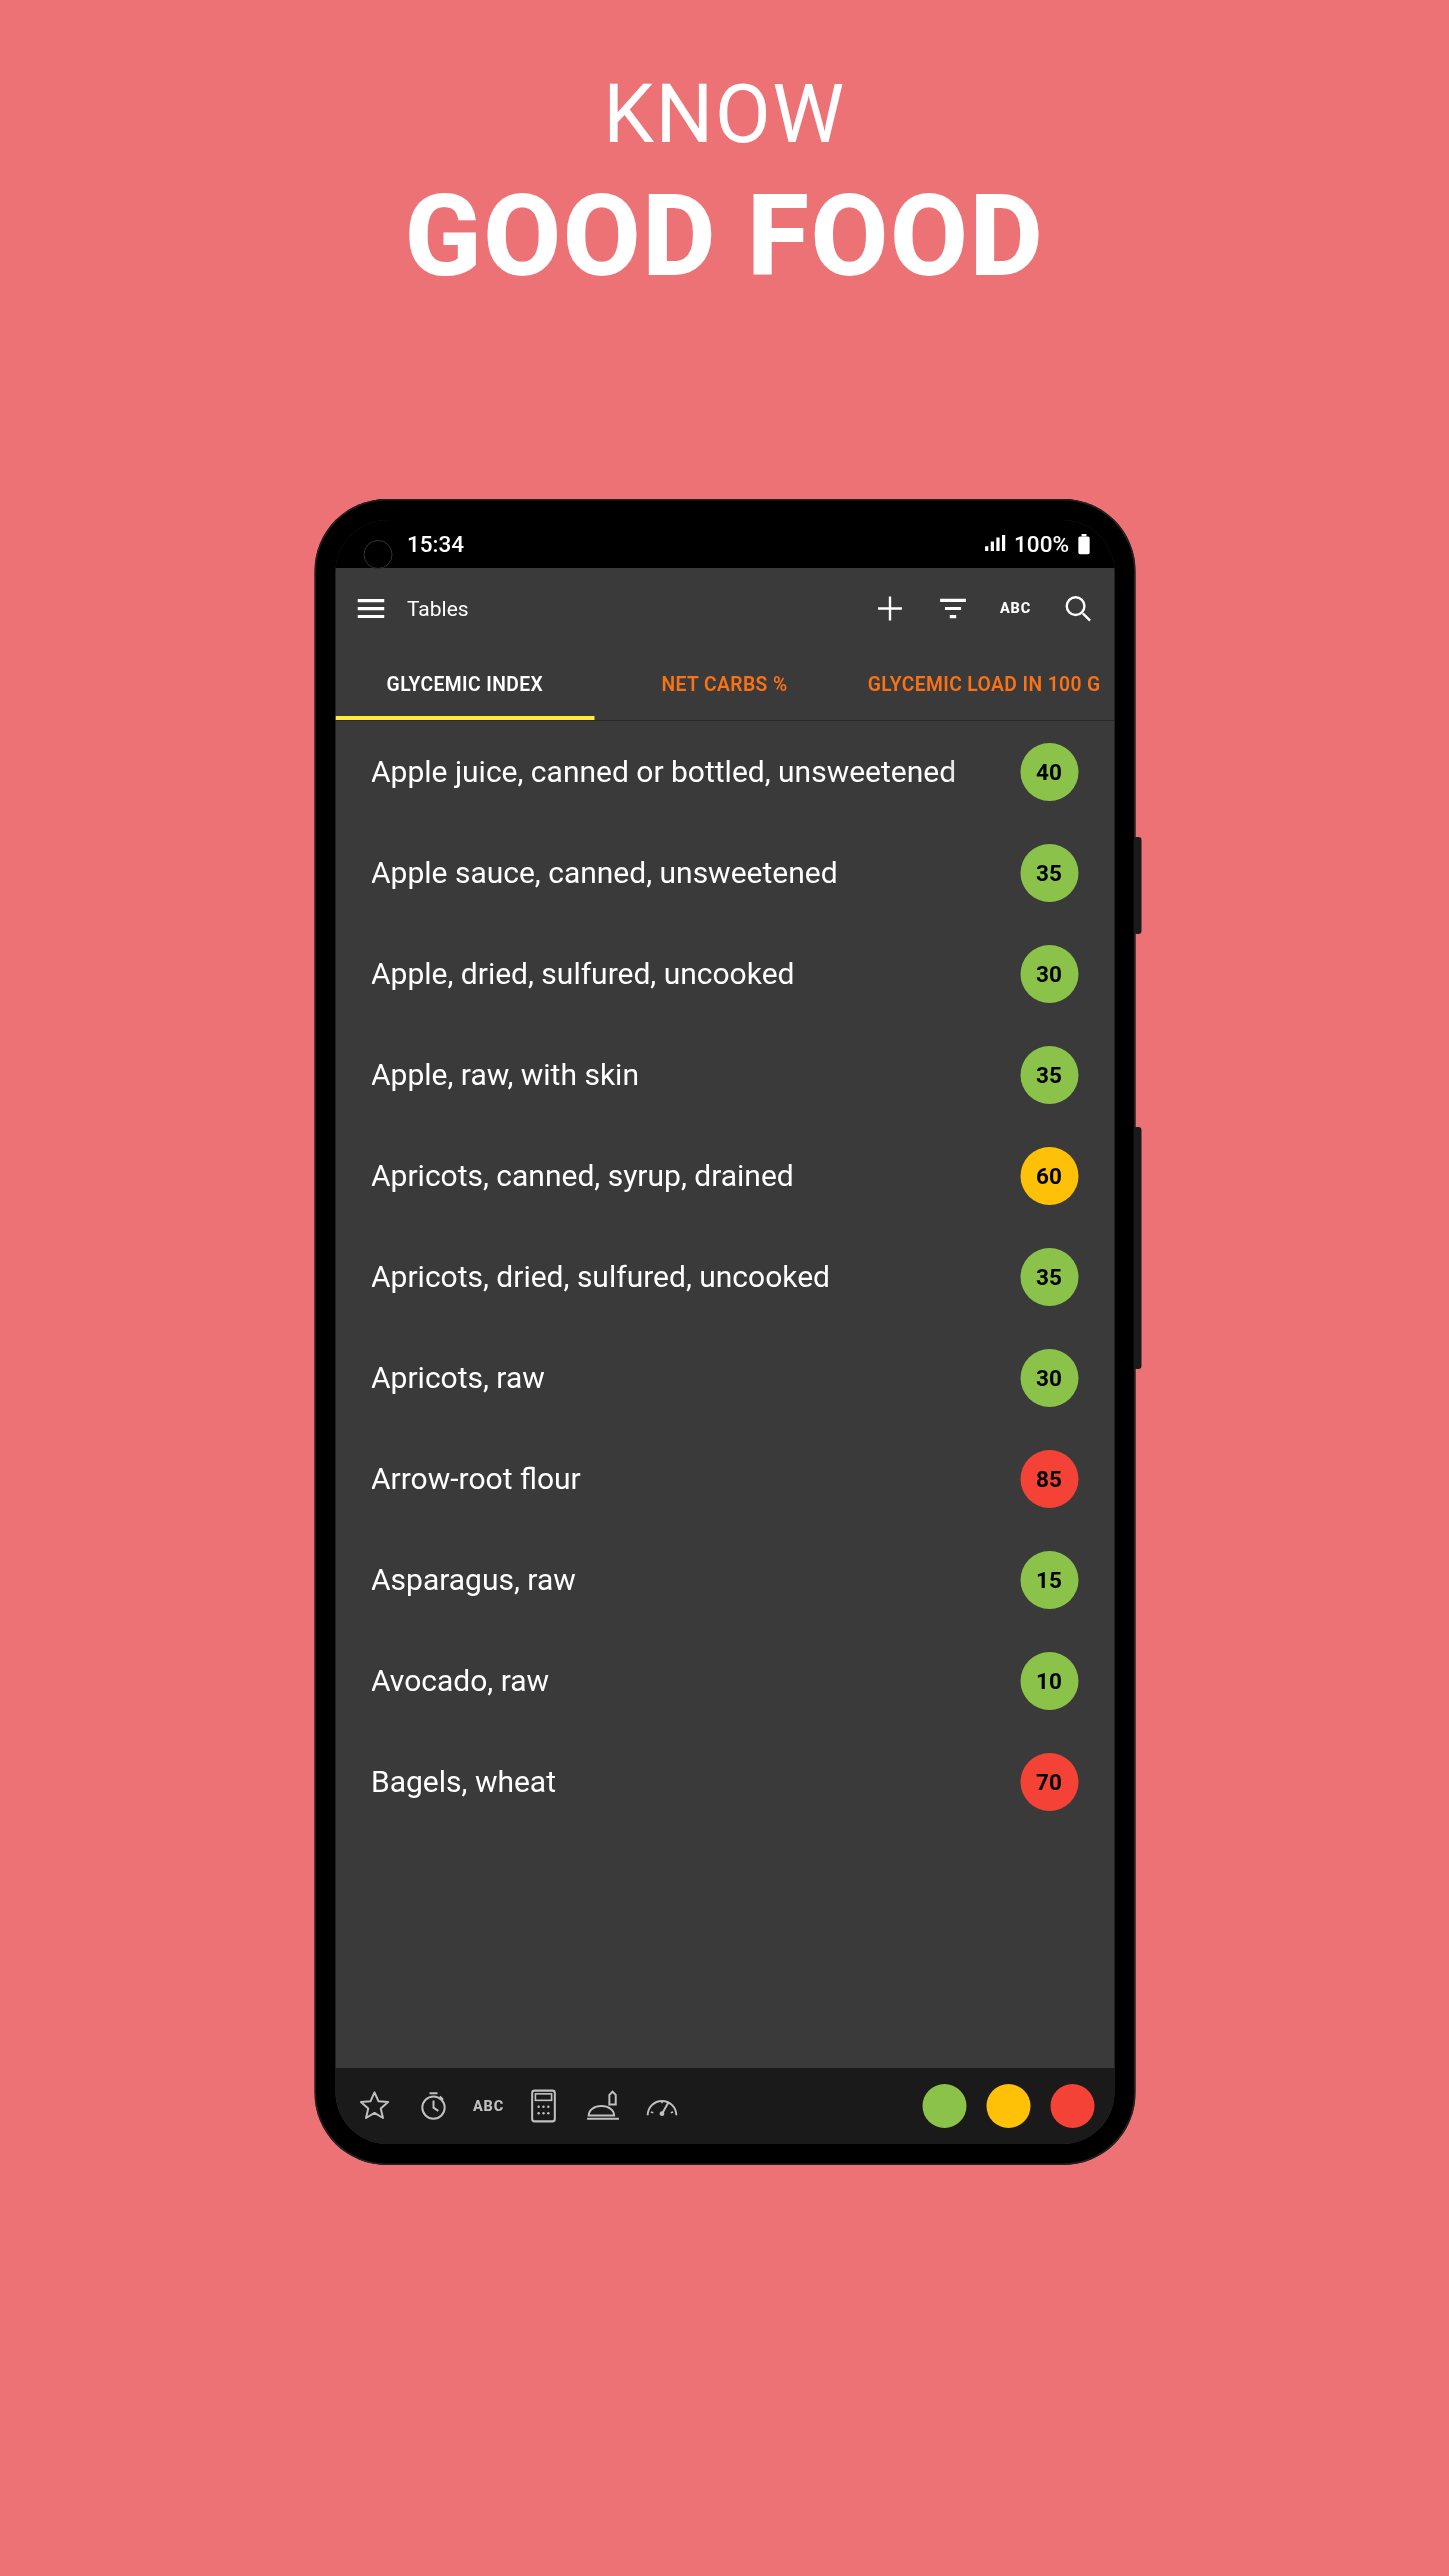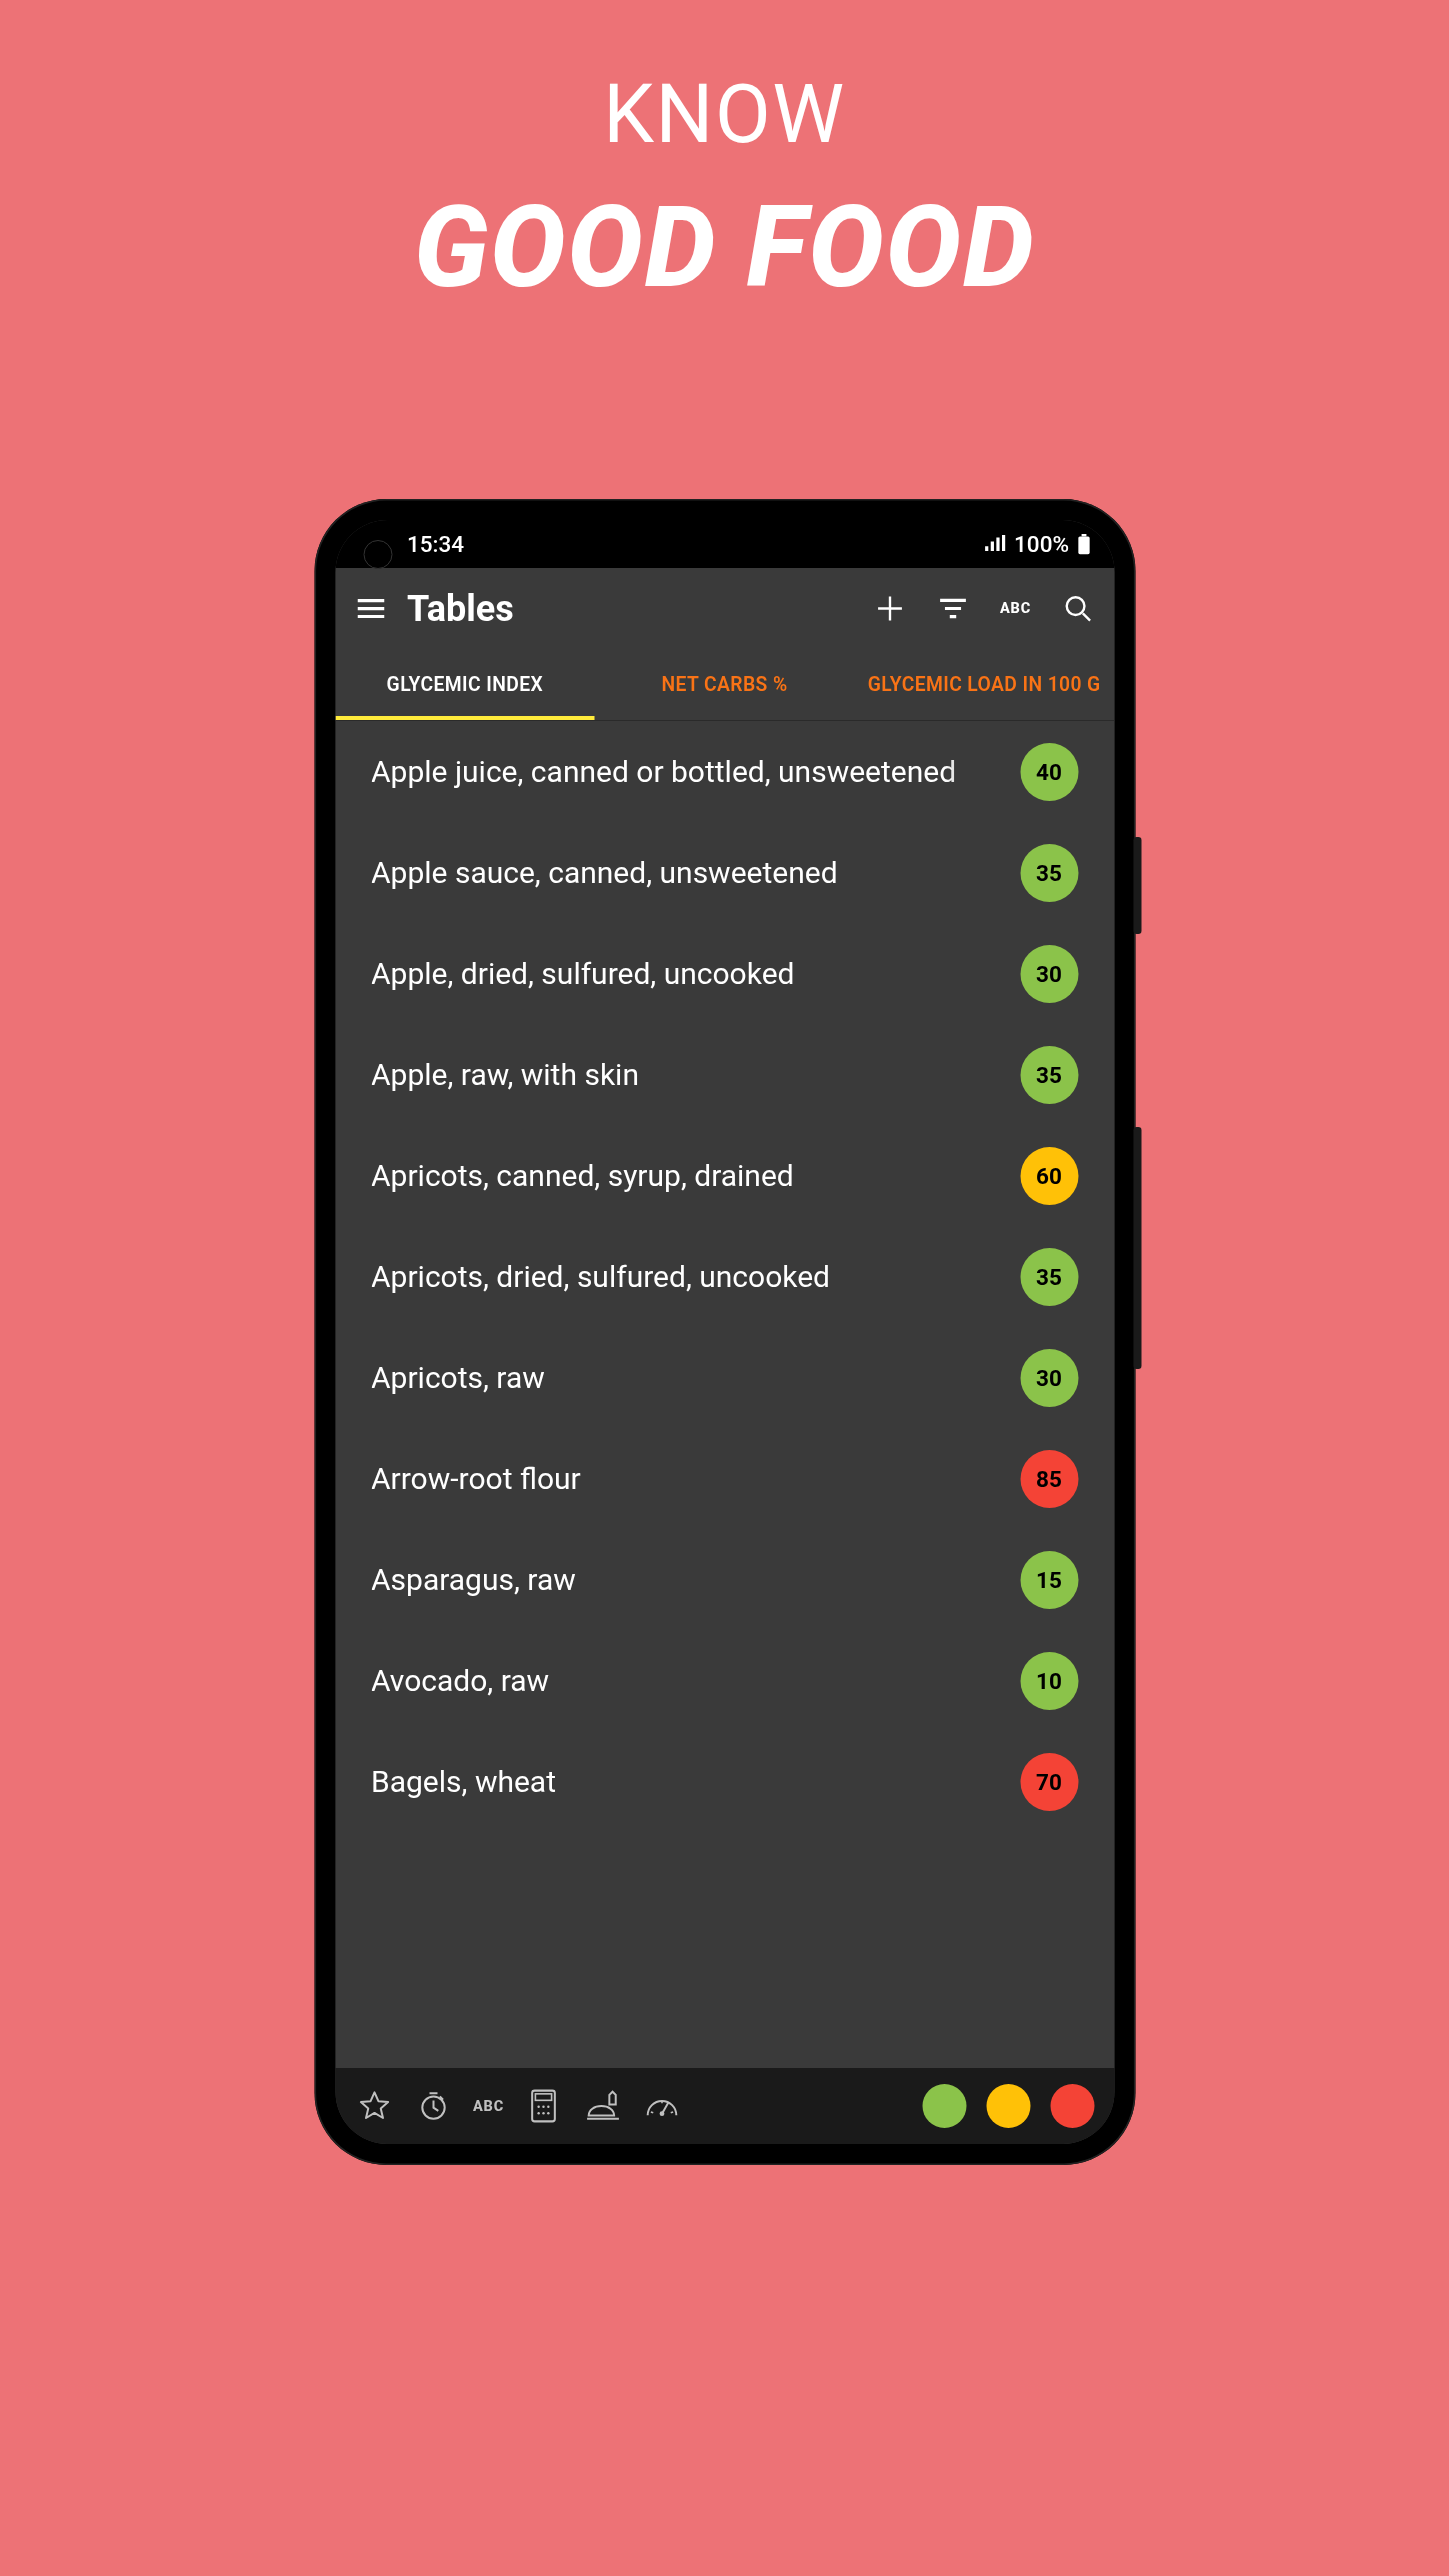--- a/index.html
+++ b/index.html
@@ -18,22 +18,21 @@
     }
     .promo-text .line1 {
       font-size: 81px;
       font-weight: 400;
       letter-spacing: 1.6px;
     }
     .promo-text .line2 {
       font-size: 113px;
       font-weight: 800;
       letter-spacing: 1.6px;
-      margin-top: 19px;
-      font-style: italic;
+      margin-top: 8px;
     }
     .phone-frame {
       position: absolute;
       left: 50%;
       top: 499px;
       transform: translateX(-50%);
       width: 821px;
       height: 1666px;
       background: #000;
       border-radius: 72px;
@@ -100,22 +99,22 @@
       height: 81px;
       background: #3a3a3a;
       display: flex;
       align-items: center;
       padding: 0 20px;
       gap: 20px;
     }
     .menu-icon { width: 32px; height: 32px; display: flex; align-items: center; justify-content: center; }
     .app-title {
       color: #fff;
-      font-size: 36px;
-      font-weight: 700;
+      font-size: 21px;
+      font-weight: 400;
       flex: 1;
     }
     .app-bar-actions { display: flex; gap: 31px; align-items: center; }
     .action-icon { width: 32px; height: 32px; display: flex; align-items: center; justify-content: center; color: #fff; }
     .abc-small { color: #fff; font-size: 14.5px; font-weight: 800; letter-spacing: 0.8px; }
     .tabs {
       display: flex;
       height: 72px;
       background: #3a3a3a;
       border-bottom: 0.8px solid #2a2a2a;

